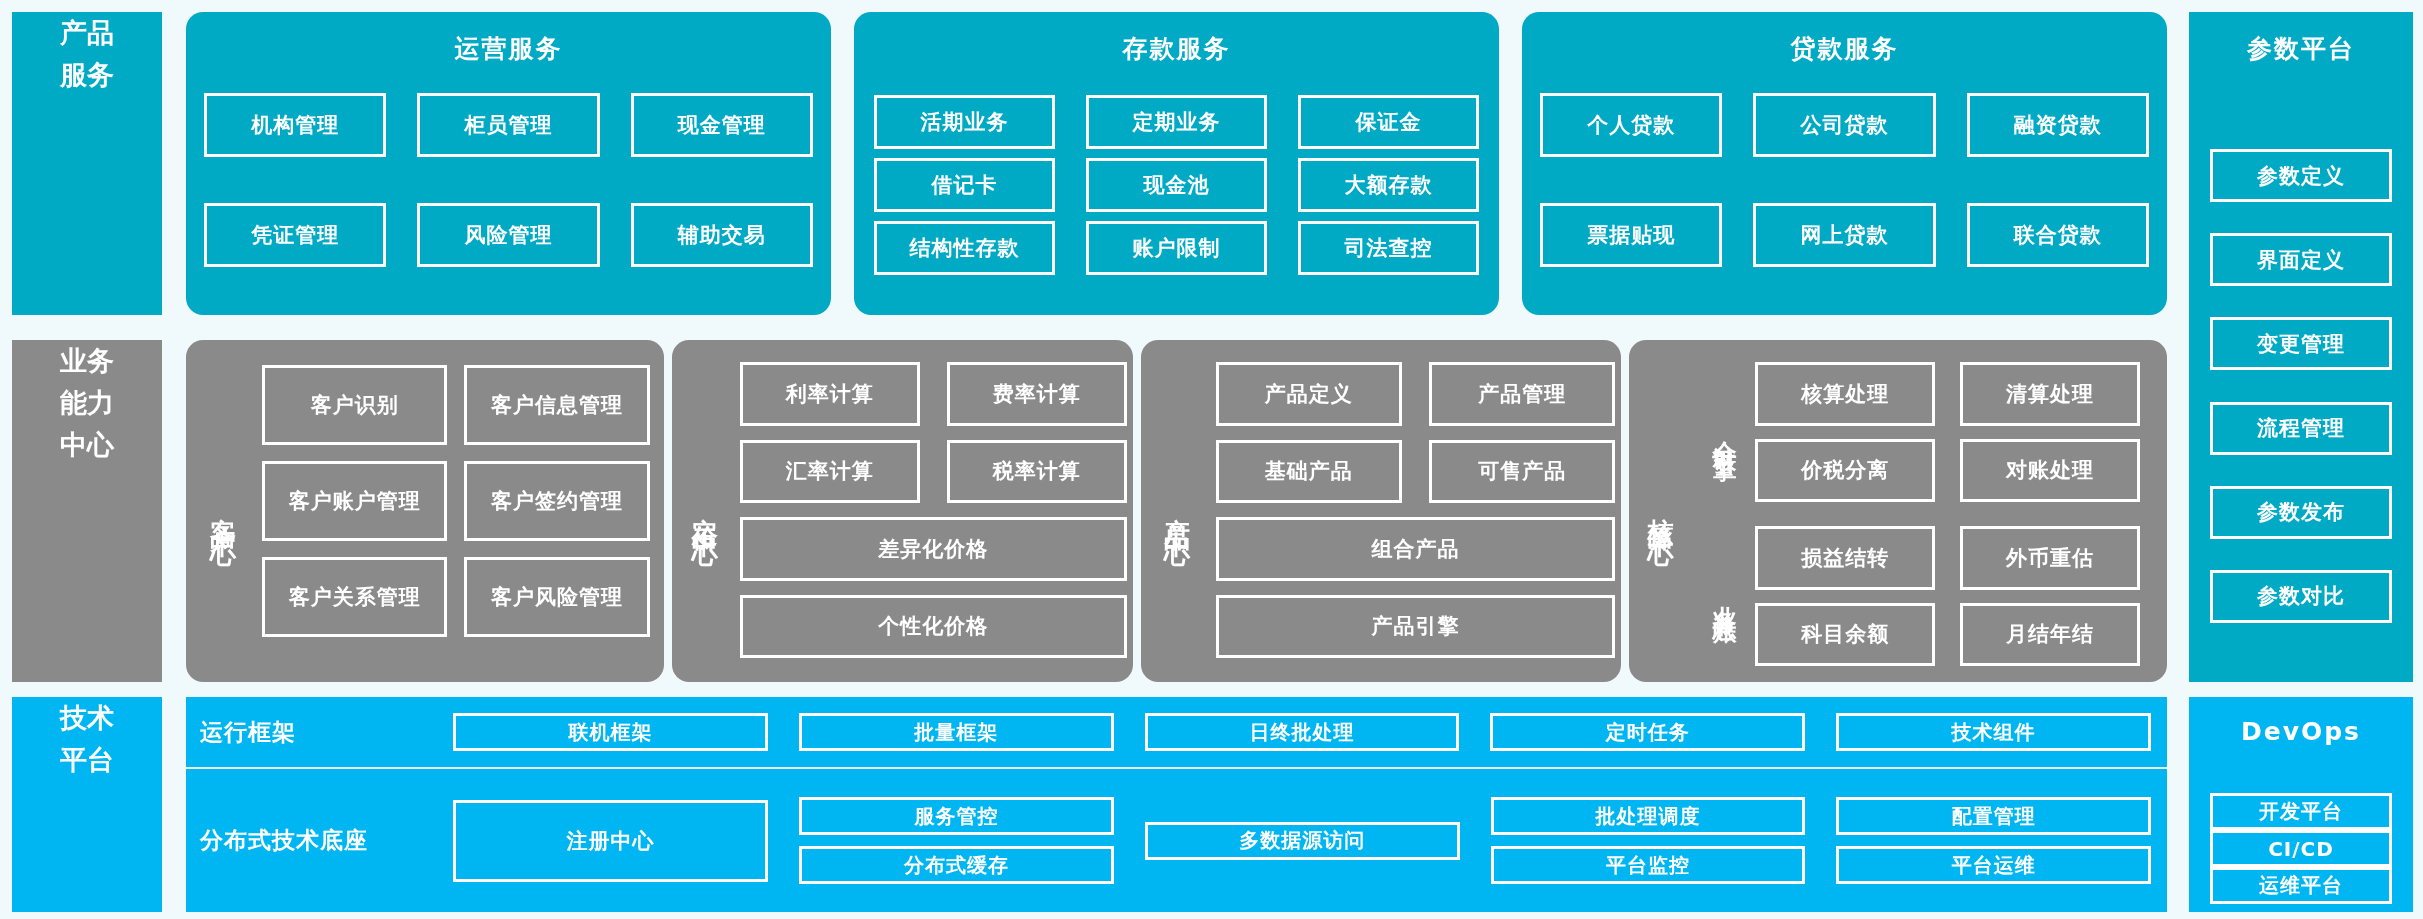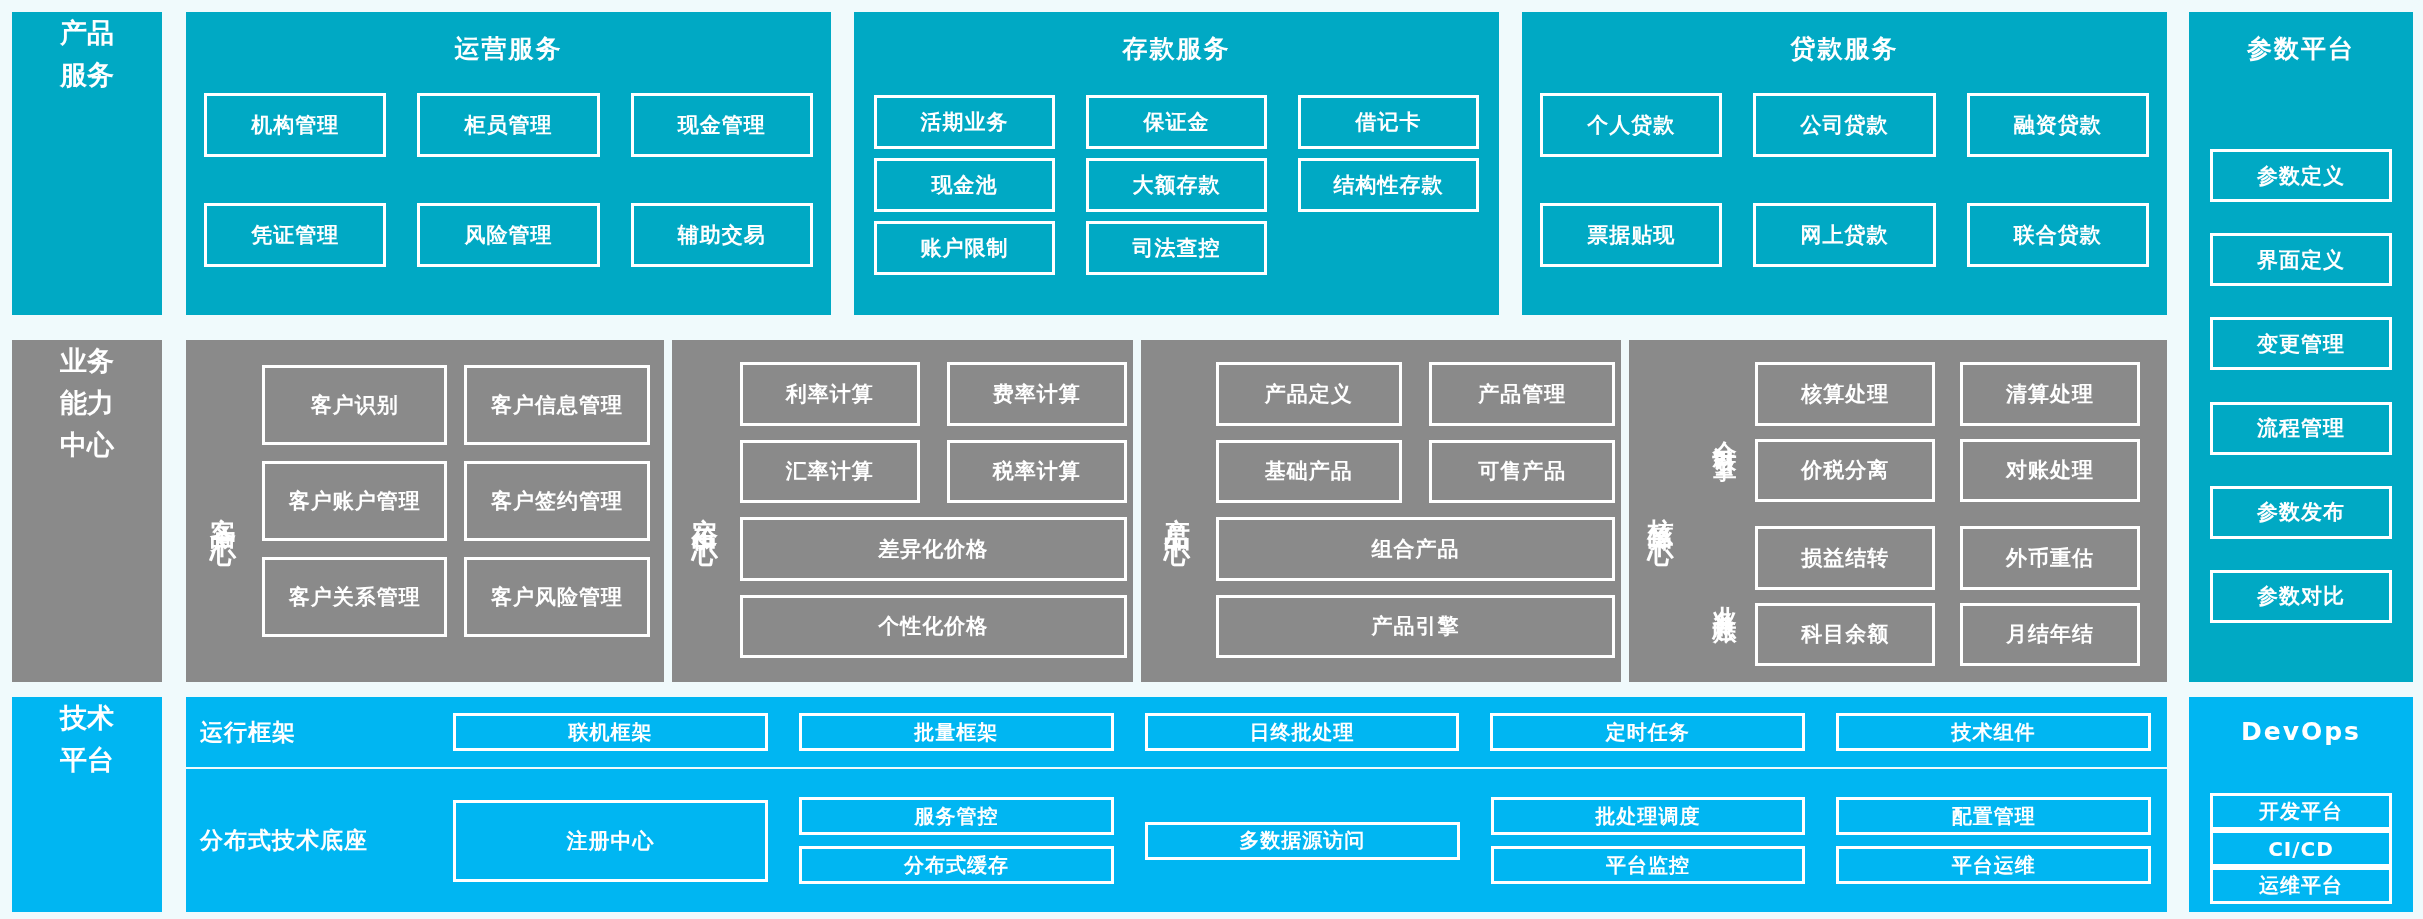--- a/index.html
+++ b/index.html
@@ -20,21 +20,21 @@
   .upper-main { flex:1; display:flex; flex-direction:column; gap:25px; margin-right:22px; }
   .band-lower { flex:1; display:flex; }
   .lower-main { flex:1; display:flex; flex-direction:column; gap:2px; margin-right:22px; }
 
   
   .sidebar { width:150px; flex:none; margin-right:24px; display:flex; 
              justify-content:center; font-size:27px; text-align:center; }
   .sidebar .wrap { display:inline-block; width:2.35em; line-height:1.55; }
 
   
-  .panel { display:flex; flex-direction:column; }
+  .panel { display:flex; flex-direction:column;border-radius:17px; }
   .panel-title { text-align:center; font-size:25px; padding-top:20px; letter-spacing:2px; }
 
   .box { border:3px solid #fff; display:flex; align-items:center; justify-content:center;
          font-size:21px; letter-spacing:1px; text-align:center; }
 
   
   .row-products { height:303px; display:flex; }
   .row-products .panel { flex:1; }
   .row-products .panel + .panel { margin-left:23px; }
   .g-ops { flex:1; display:grid; grid-template-columns:repeat(3,1fr);
@@ -105,20 +105,21 @@
               <div class="box">凭证管理</div>
               <div class="box">风险管理</div>
               <div class="box">辅助交易</div>
             </div>
           </div>
 
           <div class="panel teal">
             <div class="panel-title">存款服务</div>
             <div class="g-dep">
               <div class="box">活期业务</div>
+              <div class="box">定期业务</div>
               <div class="box">保证金</div>
               <div class="box">借记卡</div>
               <div class="box">现金池</div>
               <div class="box">大额存款</div>
               <div class="box">结构性存款</div>
               <div class="box">账户限制</div>
               <div class="box">司法查控</div>
             </div>
           </div>
 

